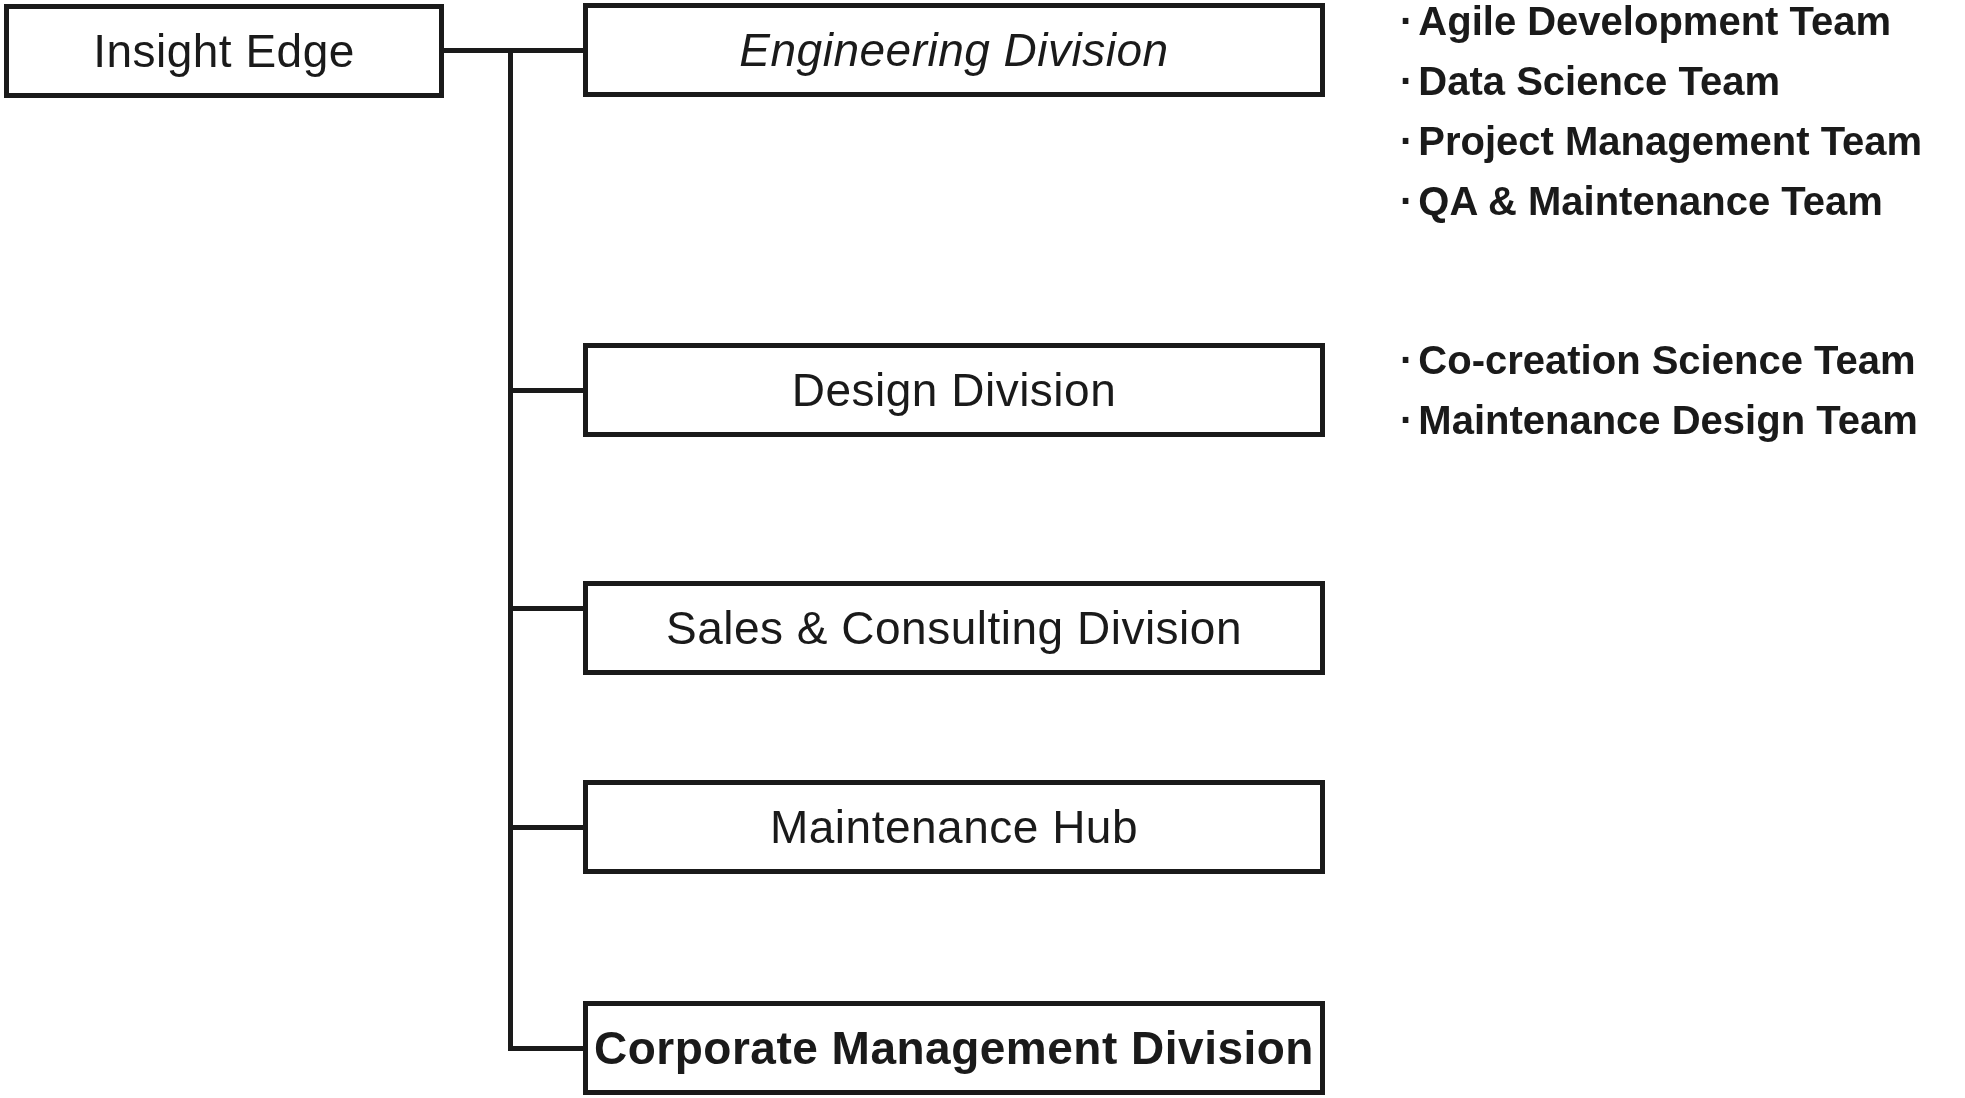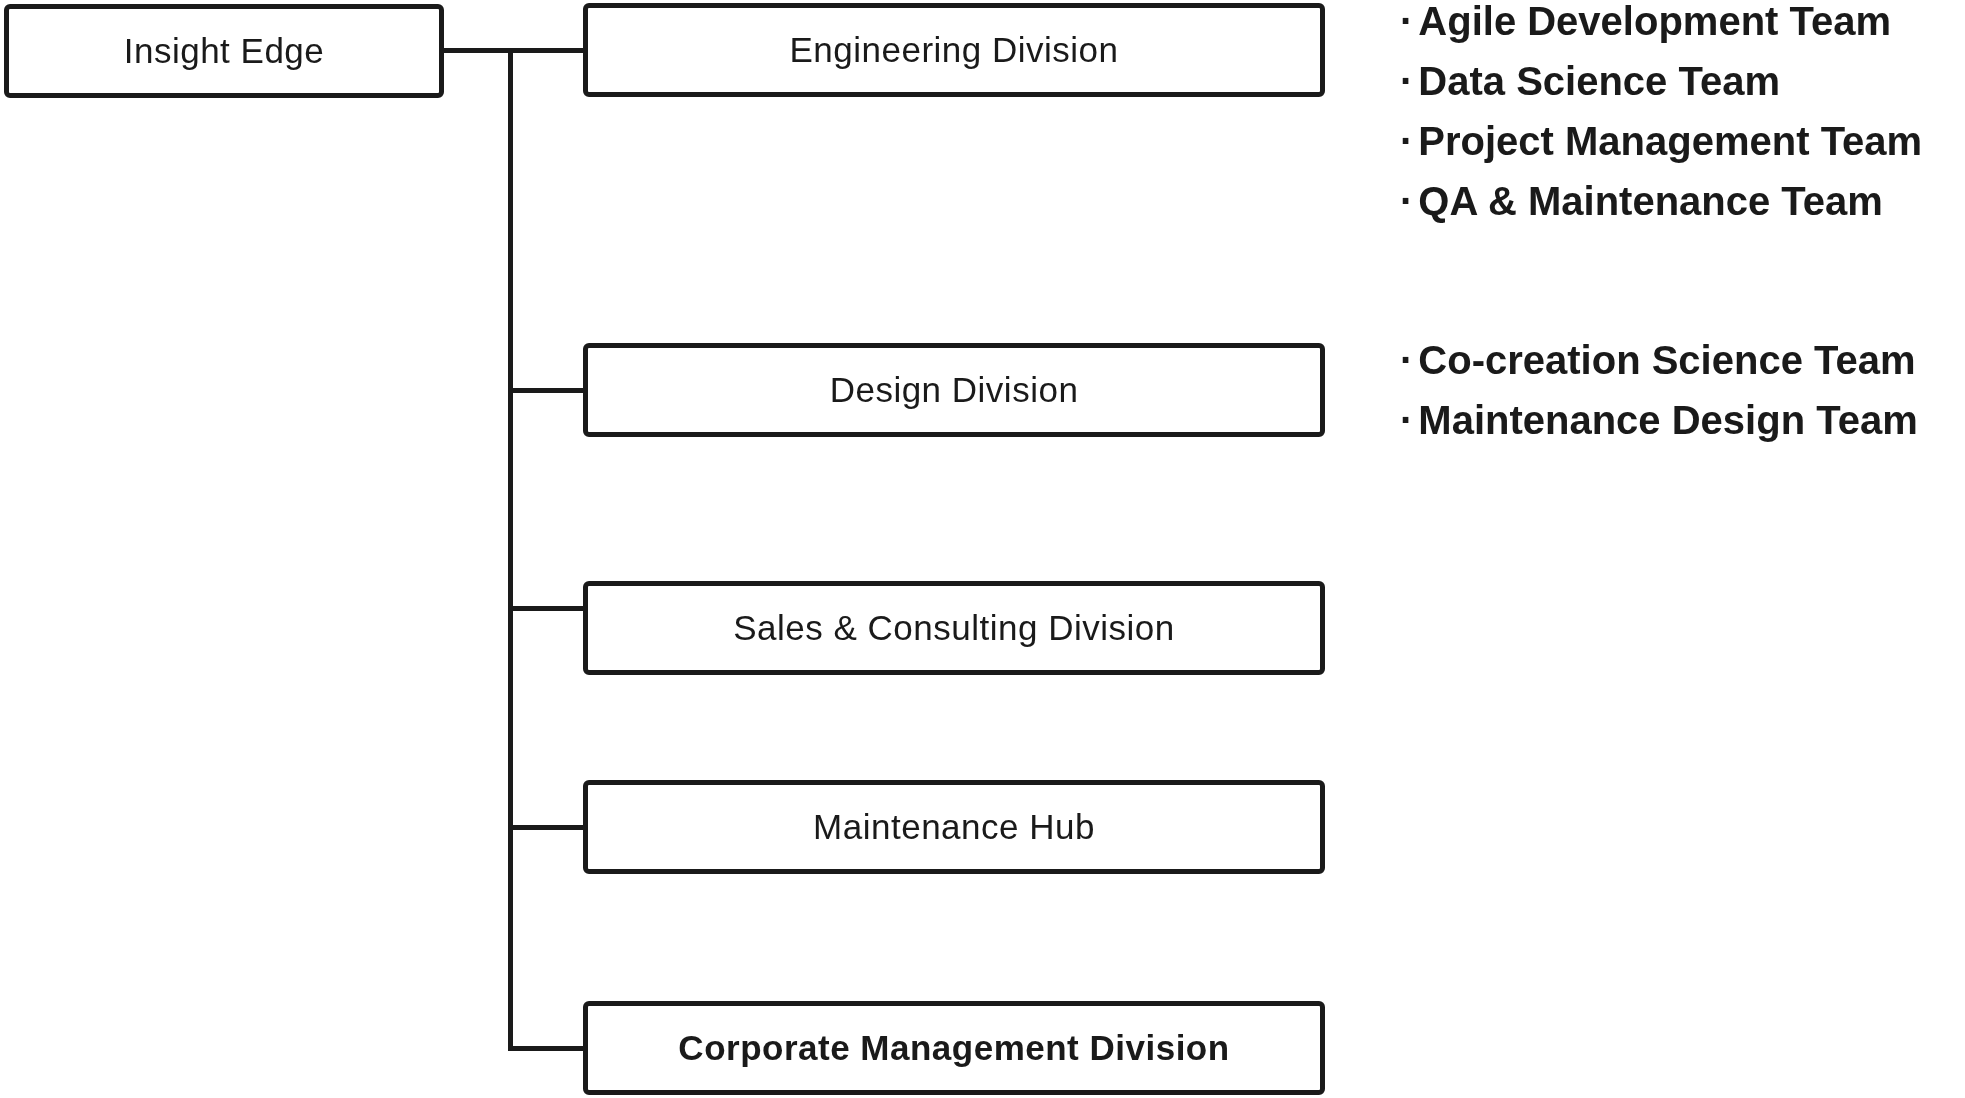--- a/index.html
+++ b/index.html
@@ -13,42 +13,42 @@
     height: 1098px;
     background: #ffffff;
     overflow: hidden;
     font-family: "Liberation Sans", "DejaVu Sans", sans-serif;
     color: #1a1a1a;
   }
   .node {
     position: absolute;
     box-sizing: border-box;
     border: 5px solid #1a1a1a;
-    border-radius: 6px;
+    border-radius: 0;
     background: #ffffff;
     display: flex;
     align-items: center;
     justify-content: center;
-    font-size: 35px;
+    font-size: 46px;
     font-weight: 500;
     letter-spacing: 0.5px;
     white-space: nowrap;
   }
   .root-node {
     left: 4px;
     top: 4px;
     width: 440px;
     height: 94px;
   }
   .division-node {
     left: 583px;
     width: 742px;
     height: 94px;
   }
-  .division-engineering { top: 3px; }
+  .division-engineering { top: 3px; font-style: italic; }
   .division-design      { top: 343px; }
   .division-sales       { top: 581px; }
   .division-innovation  { top: 780px; }
   .division-corporate   { top: 1001px; font-weight: bold; }
 
   .line {
     position: absolute;
     background: #1a1a1a;
   }
   .line-root-to-engineering { left: 440px; top: 48px;   width: 143px;  height: 5px; }

